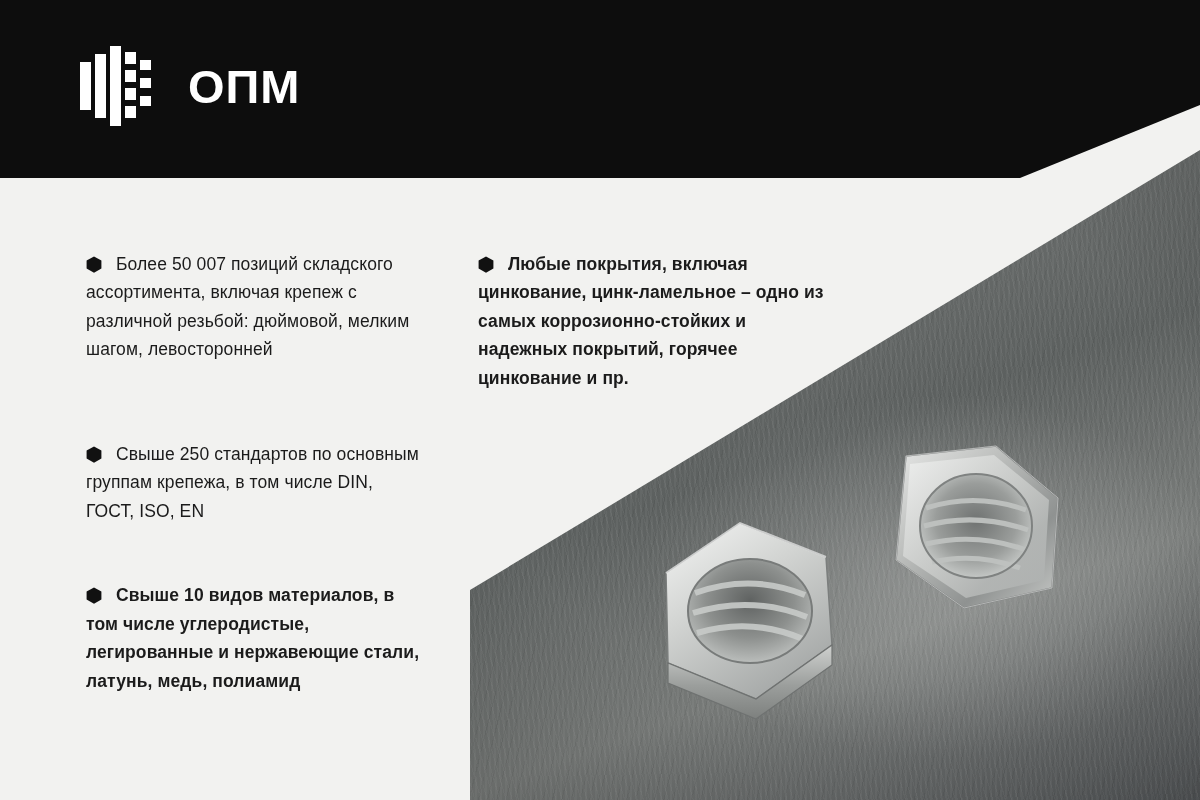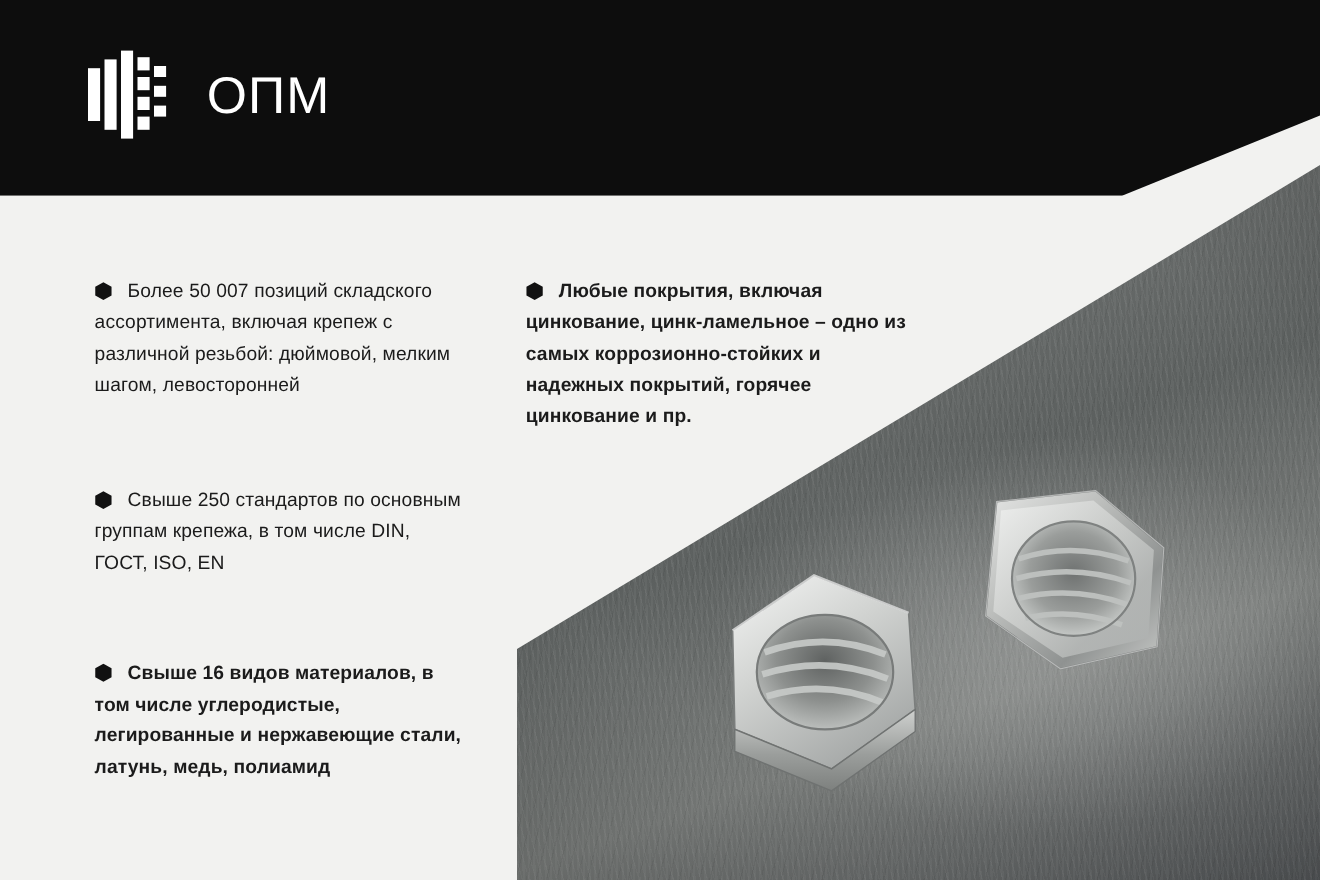--- a/index.html
+++ b/index.html
@@ -63,21 +63,21 @@
     top: 40px;
     left: 78px;
     display: flex;
     align-items: center;
     gap: 26px;
   }
   .logo-mark { width: 84px; height: 92px; }
   .logo-text {
     color: #ffffff;
     font-size: 47px;
-    font-weight: normal;
+    font-weight: bold;
     letter-spacing: 1px;
     line-height: 1;
     font-family: "Liberation Sans", sans-serif;
   }
 
   
   .features-left {
     position: absolute;
     left: 86px;
     top: 232px;
@@ -103,21 +103,21 @@
   .bullet {
     display: inline-block;
     width: 16px;
     height: 17px;
     margin-right: 9px;
     vertical-align: -3px;
   }
   .bullet svg { display: block; }
 
   .f-left-1 { margin-bottom: 76px; }
-  .f-left-2 { margin-bottom: 72px; }
+  .f-left-2 { margin-bottom: 56px; }
 </style>
 </head>
 <body>
 
 <div class="page">
 
   <div class="photo">
     <div class="photo-vignette"></div>
 
     <div class="nut" style="left: 838px; top: 432px;">
@@ -243,21 +243,21 @@
       </p>
     </div>
 
     <div class="feature">
       <p class="feature-text">
         <span class="bullet">
           <svg width="16" height="17" viewBox="0 0 16 17" aria-hidden="true">
             <polygon points="8,0.5 15.4,4.6 15.4,12.6 8,16.7 0.6,12.6 0.6,4.6" fill="#111111"></polygon>
           </svg>
         </span>
-        <span>Свыше 16 видов материалов, в том числе углеродистые, легированные и нержавеющие стали, латунь, медь, полиамид</span>
+        <span>Свыше 10 видов материалов, в том числе углеродистые, легированные и нержавеющие стали, латунь, медь, полиамид</span>
       </p>
     </div>
 
   </div>
 
   <div class="features-right">
     <div class="feature">
       <p class="feature-text">
         <span class="bullet">
           <svg width="16" height="17" viewBox="0 0 16 17" aria-hidden="true">

